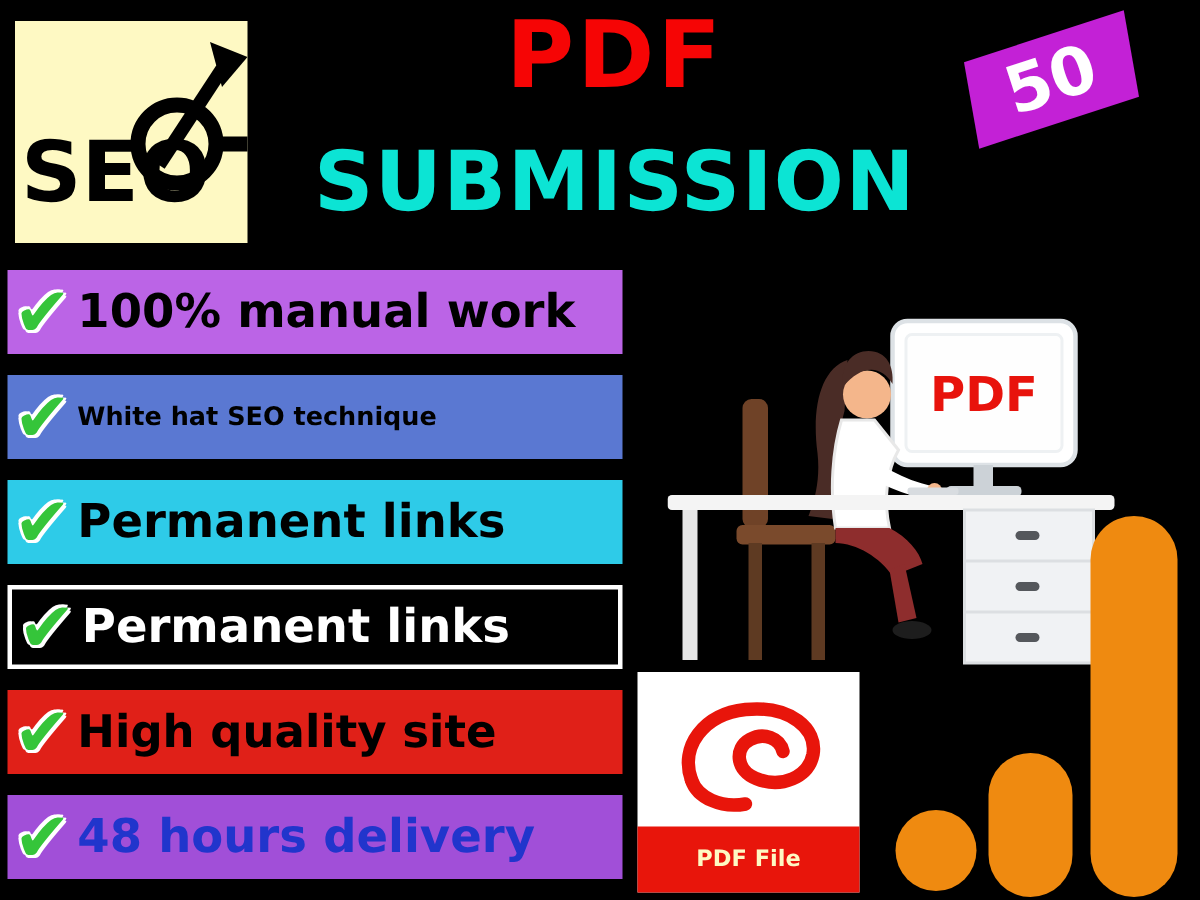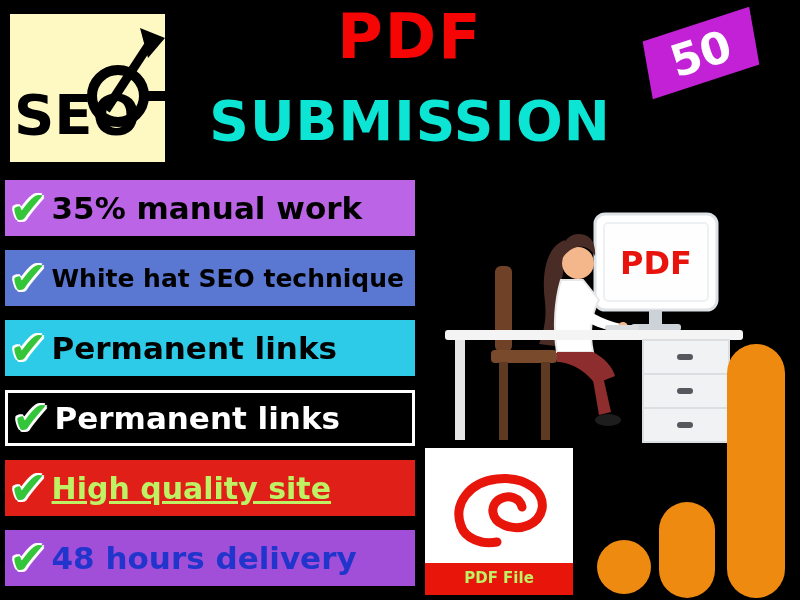--- a/index.html
+++ b/index.html
@@ -19,29 +19,29 @@
   
   .badge{position:absolute;left:645px;top:24px;width:112px;height:58px;background:#c321d6;
     transform:rotate(-18deg) skewX(-8deg);display:flex;align-items:center;justify-content:center;}
   .badge span{color:#ffffff;font-size:44px;transform:skewX(8deg);}
   
   .features{position:absolute;left:5px;top:180px;display:flex;flex-direction:column;gap:14px;}
   .feature{width:410px;height:56px;display:flex;align-items:center;padding:0 4px;}
   .check{font-size:46px;line-height:1;color:#35c53a;margin-right:4px;
     text-shadow:2px 0 0 #fff,-2px 0 0 #fff,0 2px 0 #fff,0 -2px 0 #fff,2px 2px 0 #fff,-2px -2px 0 #fff;}
   .flabel{font-size:31px;white-space:nowrap;}
-  .feature:nth-child(2) .flabel{font-size:25px;}
+  .feature:nth-child(2) .flabel{font-size:17px;}
   .feature:nth-child(5) .flabel{font-size:30px;}
   
   .illustration{position:absolute;left:445px;top:162px;}
   
   .pdfbox{position:absolute;left:425px;top:448px;width:148px;height:147px;background:#ffffff;
     display:flex;flex-direction:column;}
   .pdflogo{flex:1;display:flex;align-items:center;justify-content:center;}
-  .pdfstrip{height:32px;background:#e8150b;color:#bef264;display:flex;flex-direction:column;
+  .pdfstrip{height:44px;background:#e8150b;color:#fef9c3;display:flex;flex-direction:column;
     align-items:center;justify-content:center;font-size:15px;line-height:1.3;text-align:center;gap:37px;}
   
   .a-dot{position:absolute;left:597px;top:540px;width:54px;height:54px;background:#ef8a10;border-radius:50%;}
   .a-bar{position:absolute;background:#ef8a10;border-radius:29px;}
   .a-bar.mid{left:659px;top:502px;width:56px;height:96px;}
   .a-bar.tall{left:727px;top:344px;width:58px;height:254px;}
 </style>
 </head>
 <body>
 
@@ -62,37 +62,37 @@
     <div class="t2">SUBMISSION</div>
   </div>
 
   <div class="badge">
     <span>50</span>
   </div>
 
   <div class="features">
     <div class="feature" style="background: rgb(187, 100, 230);">
       <span class="check">✔</span>
-      <span class="flabel" style="color: rgb(0, 0, 0);">35% manual work</span>
+      <span class="flabel" style="color: rgb(0, 0, 0);">100% manual work</span>
     </div>
     <div class="feature" style="background: rgb(90, 120, 210);">
       <span class="check">✔</span>
       <span class="flabel" style="color: rgb(0, 0, 0);">White hat SEO technique</span>
     </div>
     <div class="feature" style="background: rgb(46, 203, 232);">
       <span class="check">✔</span>
       <span class="flabel" style="color: rgb(0, 0, 0);">Permanent links</span>
     </div>
     <div class="feature" style="background: rgb(0, 0, 0); border: 3px solid rgb(255, 255, 255);">
       <span class="check">✔</span>
       <span class="flabel" style="color: rgb(255, 255, 255);">Permanent links</span>
     </div>
     <div class="feature" style="background: rgb(224, 32, 24);">
       <span class="check">✔</span>
-      <span class="flabel" style="color: #bef264; text-decoration: underline;">High quality site</span>
+      <span class="flabel" style="color: #000000;">High quality site</span>
     </div>
     <div class="feature" style="background: rgb(161, 79, 216);">
       <span class="check">✔</span>
       <span class="flabel" style="color: rgb(33, 53, 204);">48 hours delivery</span>
     </div>
   </div>
 
   <svg class="illustration" width="300" height="288" viewBox="0 0 300 288">
 
     <g>

